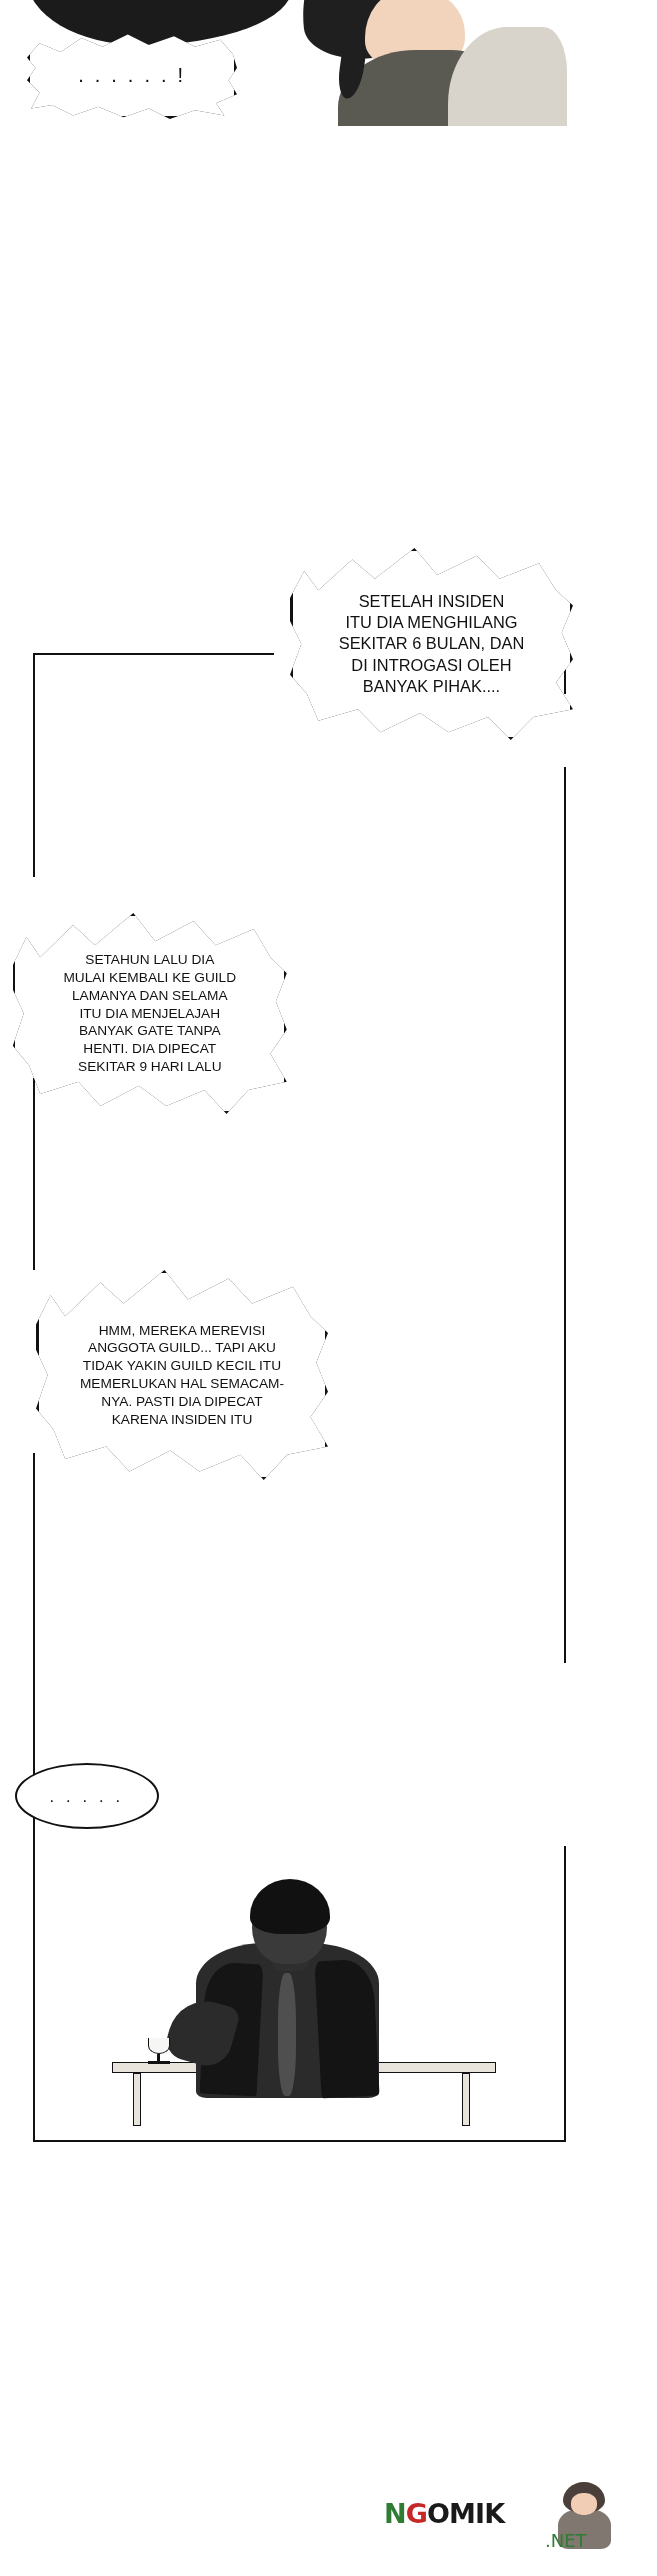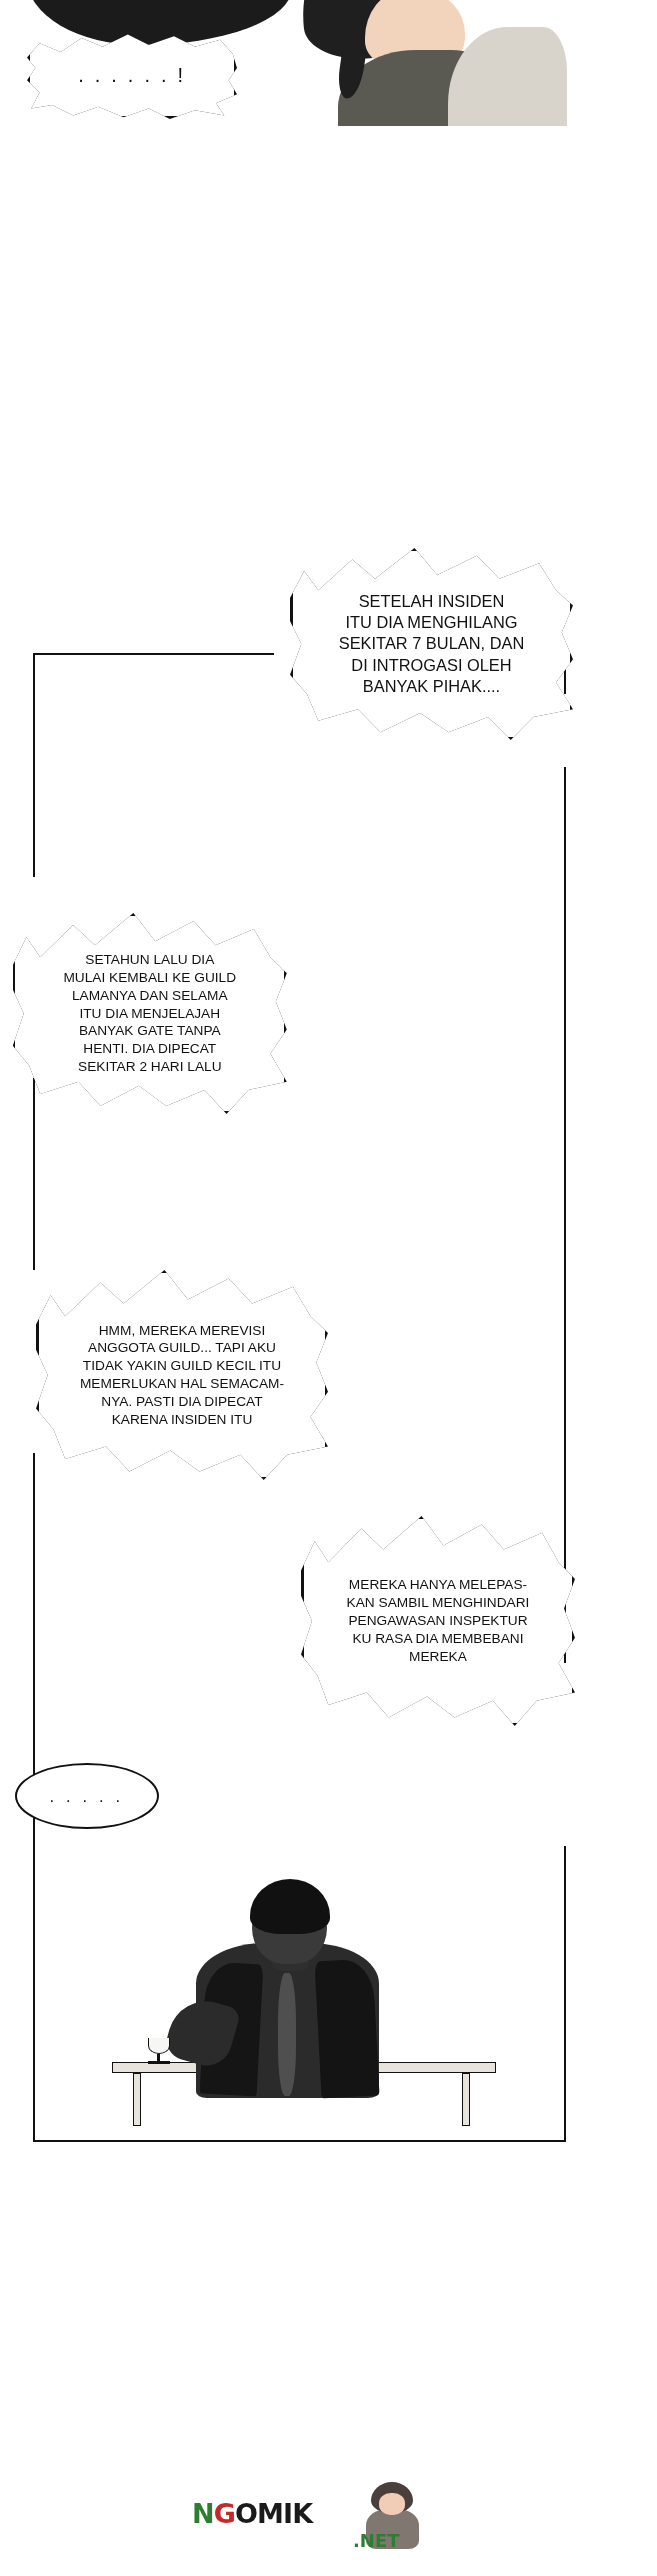--- a/index.html
+++ b/index.html
@@ -260,21 +260,21 @@
     box-sizing: border-box;
   }
 
   
   .watermark {
     position: absolute;
     left: 0; top: 2466px;
     width: 658px; height: 110px;
     display: flex;
     align-items: center;
-    justify-content: center;
+    justify-content: flex-end;
   }
   .wm-inner {
     position: relative;
     width: 274px; height: 79px;
   }
   .wm-text {
     position: absolute;
     left: 0; top: 16.4px;
     font-size: 27px;
     font-weight: bold;
@@ -284,21 +284,21 @@
   .wm-n { color: #2e7d32; }
   .wm-g { color: #c62828; }
   .wm-o { color: #1a1a1a; }
   .wm-m { color: #1a1a1a; }
   .wm-i { color: #1a1a1a; }
   .wm-k { color: #1a1a1a; }
   .wm-net {
     position: absolute;
     left: 161px; top: 48px;
     font-size: 18px;
-    font-weight: bold;
+    font-weight: normal;
     color: #2e7d32;
     font-family: "DejaVu Sans", sans-serif;
   }
   .wm-char-head {
     position: absolute;
     left: 179px; top: 0px;
     width: 42px; height: 31px;
     background: #4a3f3a;
     border-radius: 50% 50% 45% 45% / 60% 60% 40% 40%;
   }
@@ -348,62 +348,52 @@
   <div class="frame-mask" style="left:512px; top:694px; width:58px; height:73px;"></div>
   <div class="frame-mask" style="left:27px; top:877px; width:25.6px; height:201px;"></div>
   <div class="frame-mask" style="left:512px; top:1663px; width:58px; height:183px;"></div>
   <div class="frame-mask" style="left:27px; top:1270px; width:24px; height:183px;"></div>
 
   <div class="jag clip-jag1" style="left:290px; top:548px; width:283px; height:192px;">
     <div class="inner"></div>
     <div class="inner2">
       <span class="txt" style="font-size:16.4px;">SETELAH INSIDEN
 ITU DIA MENGHILANG
-SEKITAR 7 BULAN, DAN
+SEKITAR 6 BULAN, DAN
 DI INTROGASI OLEH
 BANYAK PIHAK....</span>
     </div>
   </div>
 
   <div class="jag clip-jag1" style="left:12.8px; top:913px; width:274px; height:201px;">
     <div class="inner"></div>
     <div class="inner2">
       <span class="txt" style="font-size:13.7px;">SETAHUN LALU DIA
 MULAI KEMBALI KE GUILD
 LAMANYA DAN SELAMA
 ITU DIA MENJELAJAH
 BANYAK GATE TANPA
 HENTI. DIA DIPECAT
-SEKITAR 2 HARI LALU</span>
+SEKITAR 9 HARI LALU</span>
     </div>
   </div>
 
 
   <div class="jag clip-jag1" style="left:36px; top:1270px; width:292px; height:210px;">
     <div class="inner"></div>
     <div class="inner2">
       <span class="txt" style="font-size:13.7px;">HMM, MEREKA MEREVISI
 ANGGOTA GUILD... TAPI AKU
 TIDAK YAKIN GUILD KECIL ITU
 MEMERLUKAN HAL SEMACAM-
 NYA. PASTI DIA DIPECAT
 KARENA INSIDEN ITU</span>
     </div>
   </div>
 
-  <div class="jag clip-jag1" style="left:301px; top:1516px; width:274px; height:210px;">
-    <div class="inner"></div>
-    <div class="inner2">
-      <span class="txt" style="font-size:13.7px;">MEREKA HANYA MELEPAS-
-KAN SAMBIL MENGHINDARI
-PENGAWASAN INSPEKTUR
-KU RASA DIA MEMBEBANI
-MEREKA</span>
-    </div>
-  </div>
 
   <div class="oval-bubble" style="left:14.6px; top:1763px; width:144px; height:66px;">
     <span style="font-size:16.4px;">. . . . .</span>
   </div>
 
   <div class="figure-wrap">
     <div class="table-top"></div>
     <div class="table-leg-l"></div>
     <div class="table-leg-r"></div>
 

